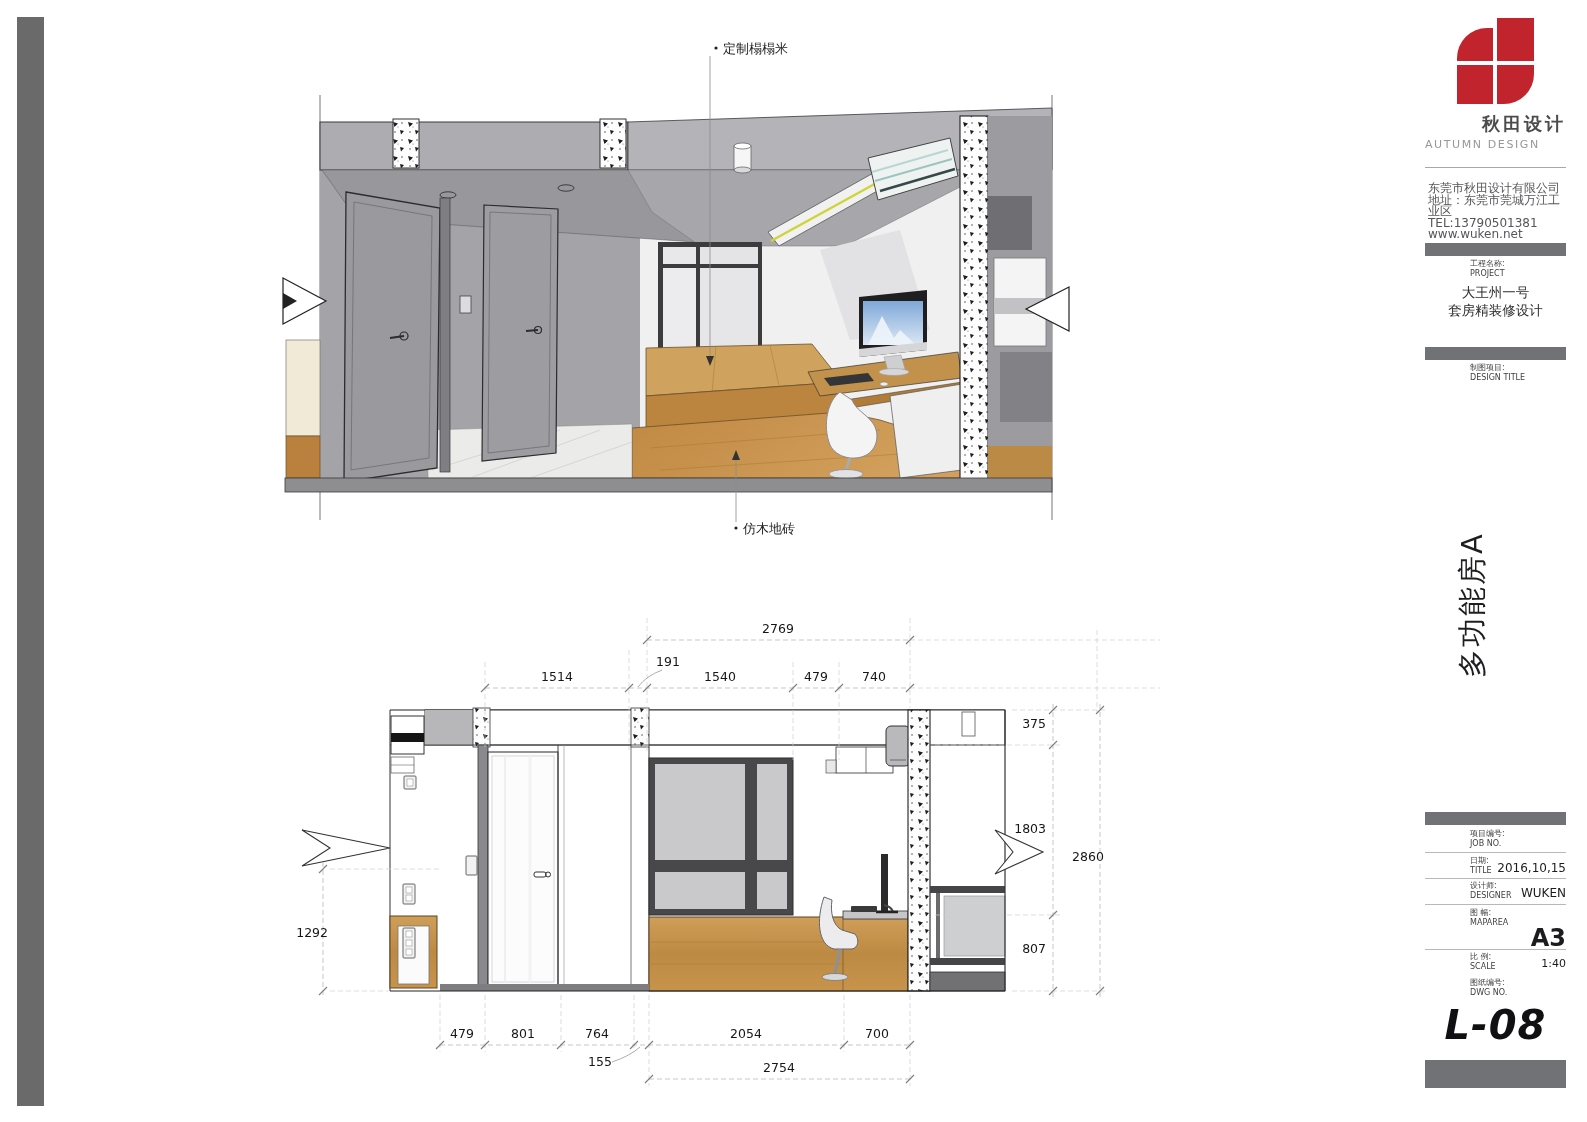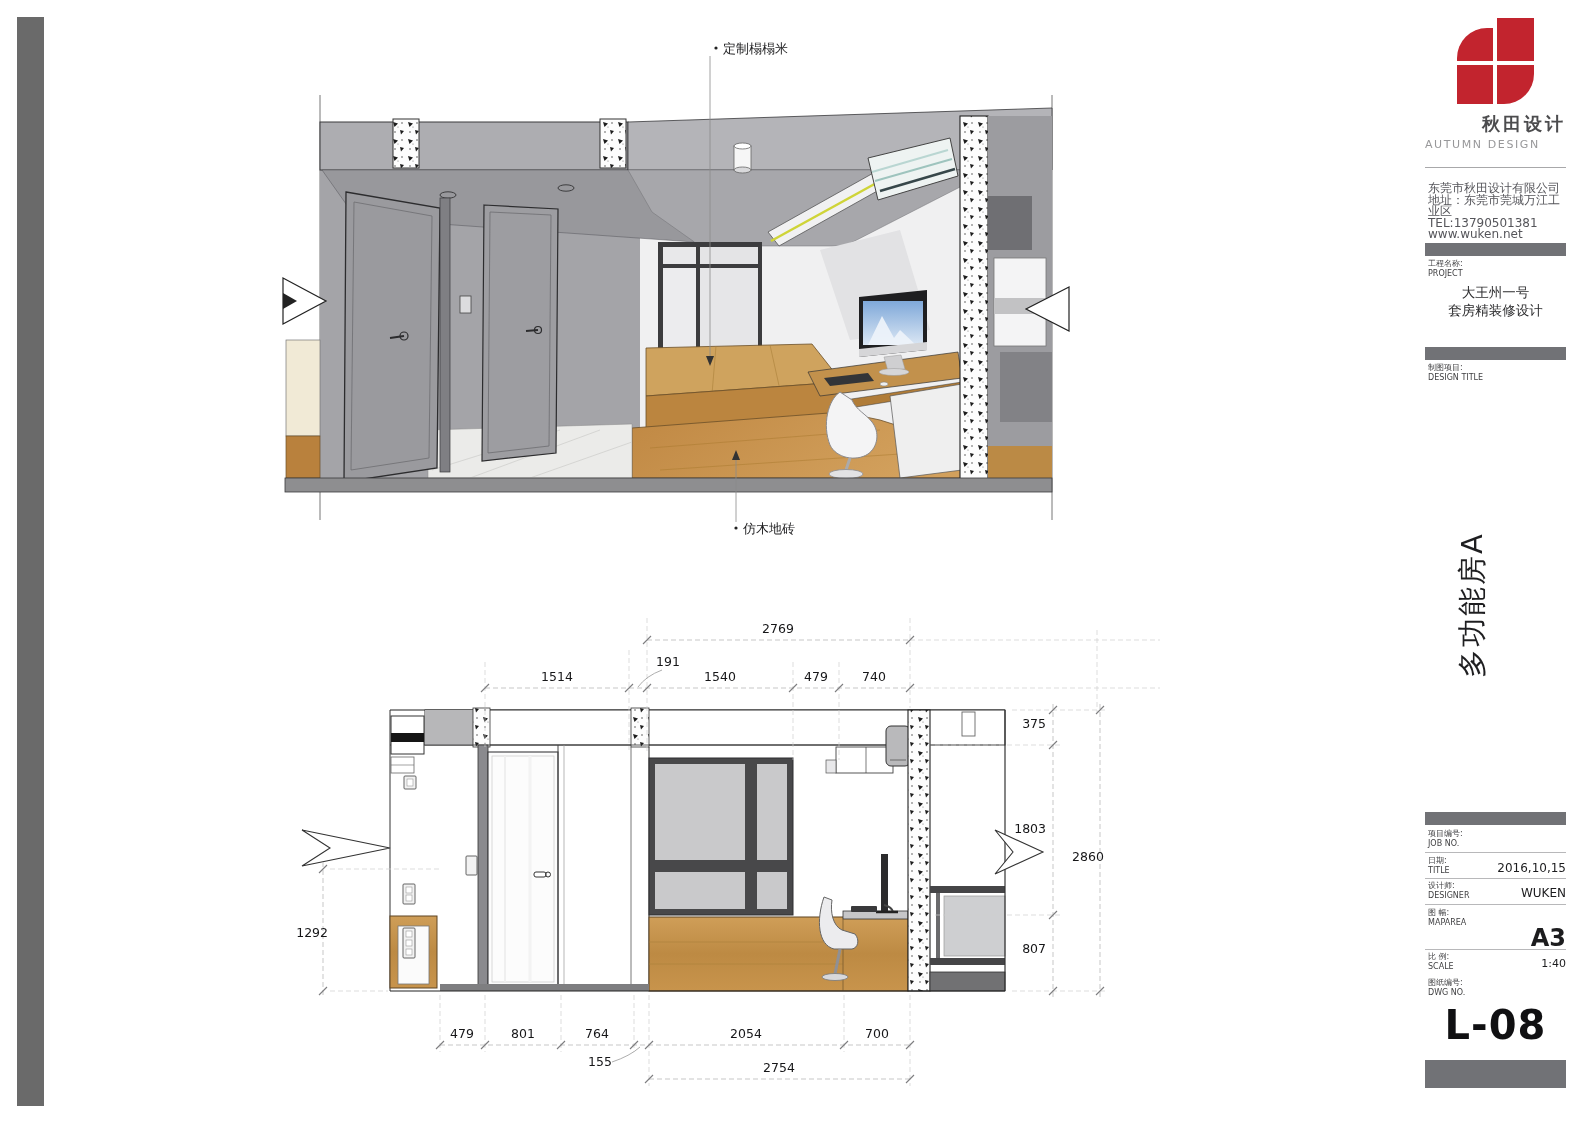--- a/index.html
+++ b/index.html
@@ -18,32 +18,32 @@
   .lg-tl{left:0;top:10px;width:36px;height:33px;border-radius:30px 0 0 0;}
   .lg-tr{left:40px;top:0;width:37px;height:43px;}
   .lg-bl{left:0;top:47px;width:36px;height:39px;}
   .lg-br{left:40px;top:47px;width:37px;height:39px;border-radius:0 0 30px 0;}
   .logo-cn{top:112px;left:0;width:141px;text-align:right;font-size:18px;font-weight:bold;
            letter-spacing:3px;color:#4c4c4e;}
   .logo-en{top:138px;left:0;width:141px;font-size:11px;
            letter-spacing:1.6px;color:#98989a;}
   .hr1{top:167px;left:0;width:141px;border-top:1px solid #a8a8aa;}
   .company{top:183px;left:3px;width:138px;font-size:12px;line-height:11.5px;color:#55555a;}
-  .lab{font-size:8px;line-height:10px;color:#3f3f41;}
+  .lab{font-size:8px;line-height:10px;color:#3f3f41;margin-left:42px;}
   .sec{left:3px;}
   .pname{left:0;width:141px;text-align:center;font-size:13.5px;line-height:18px;color:#2b2b2d;}
   .vtitle{left:-63px;top:585px;width:220px;height:40px;line-height:40px;text-align:center;
           font-size:29px;letter-spacing:2px;color:#1e1e20;transform:rotate(-90deg);}
   .sep{left:0;width:141px;border-top:1px solid #b8b8ba;}
   .val{left:45px;width:96px;text-align:right;color:#1c1c1e;}
   .v12{font-size:12px;}
   .v13{font-size:11px;}
   .vA3{font-size:24px;font-weight:bold;margin-top:12px;}
   .l08{left:0;top:1002px;width:141px;text-align:center;font-size:40px;font-weight:bold;
-       letter-spacing:1px;color:#101012;}
+       letter-spacing:1px;color:#101012;font-style:italic;}
   
   text{font-family:"DejaVu Sans",sans-serif;}
   .dimtxt{font-size:12.5px;fill:#161618;}
   .anntxt{font-size:13px;fill:#1d1d1f;}
 </style>
 </head>
 <body>
 
 <div class="abs leftbar"></div>
 

